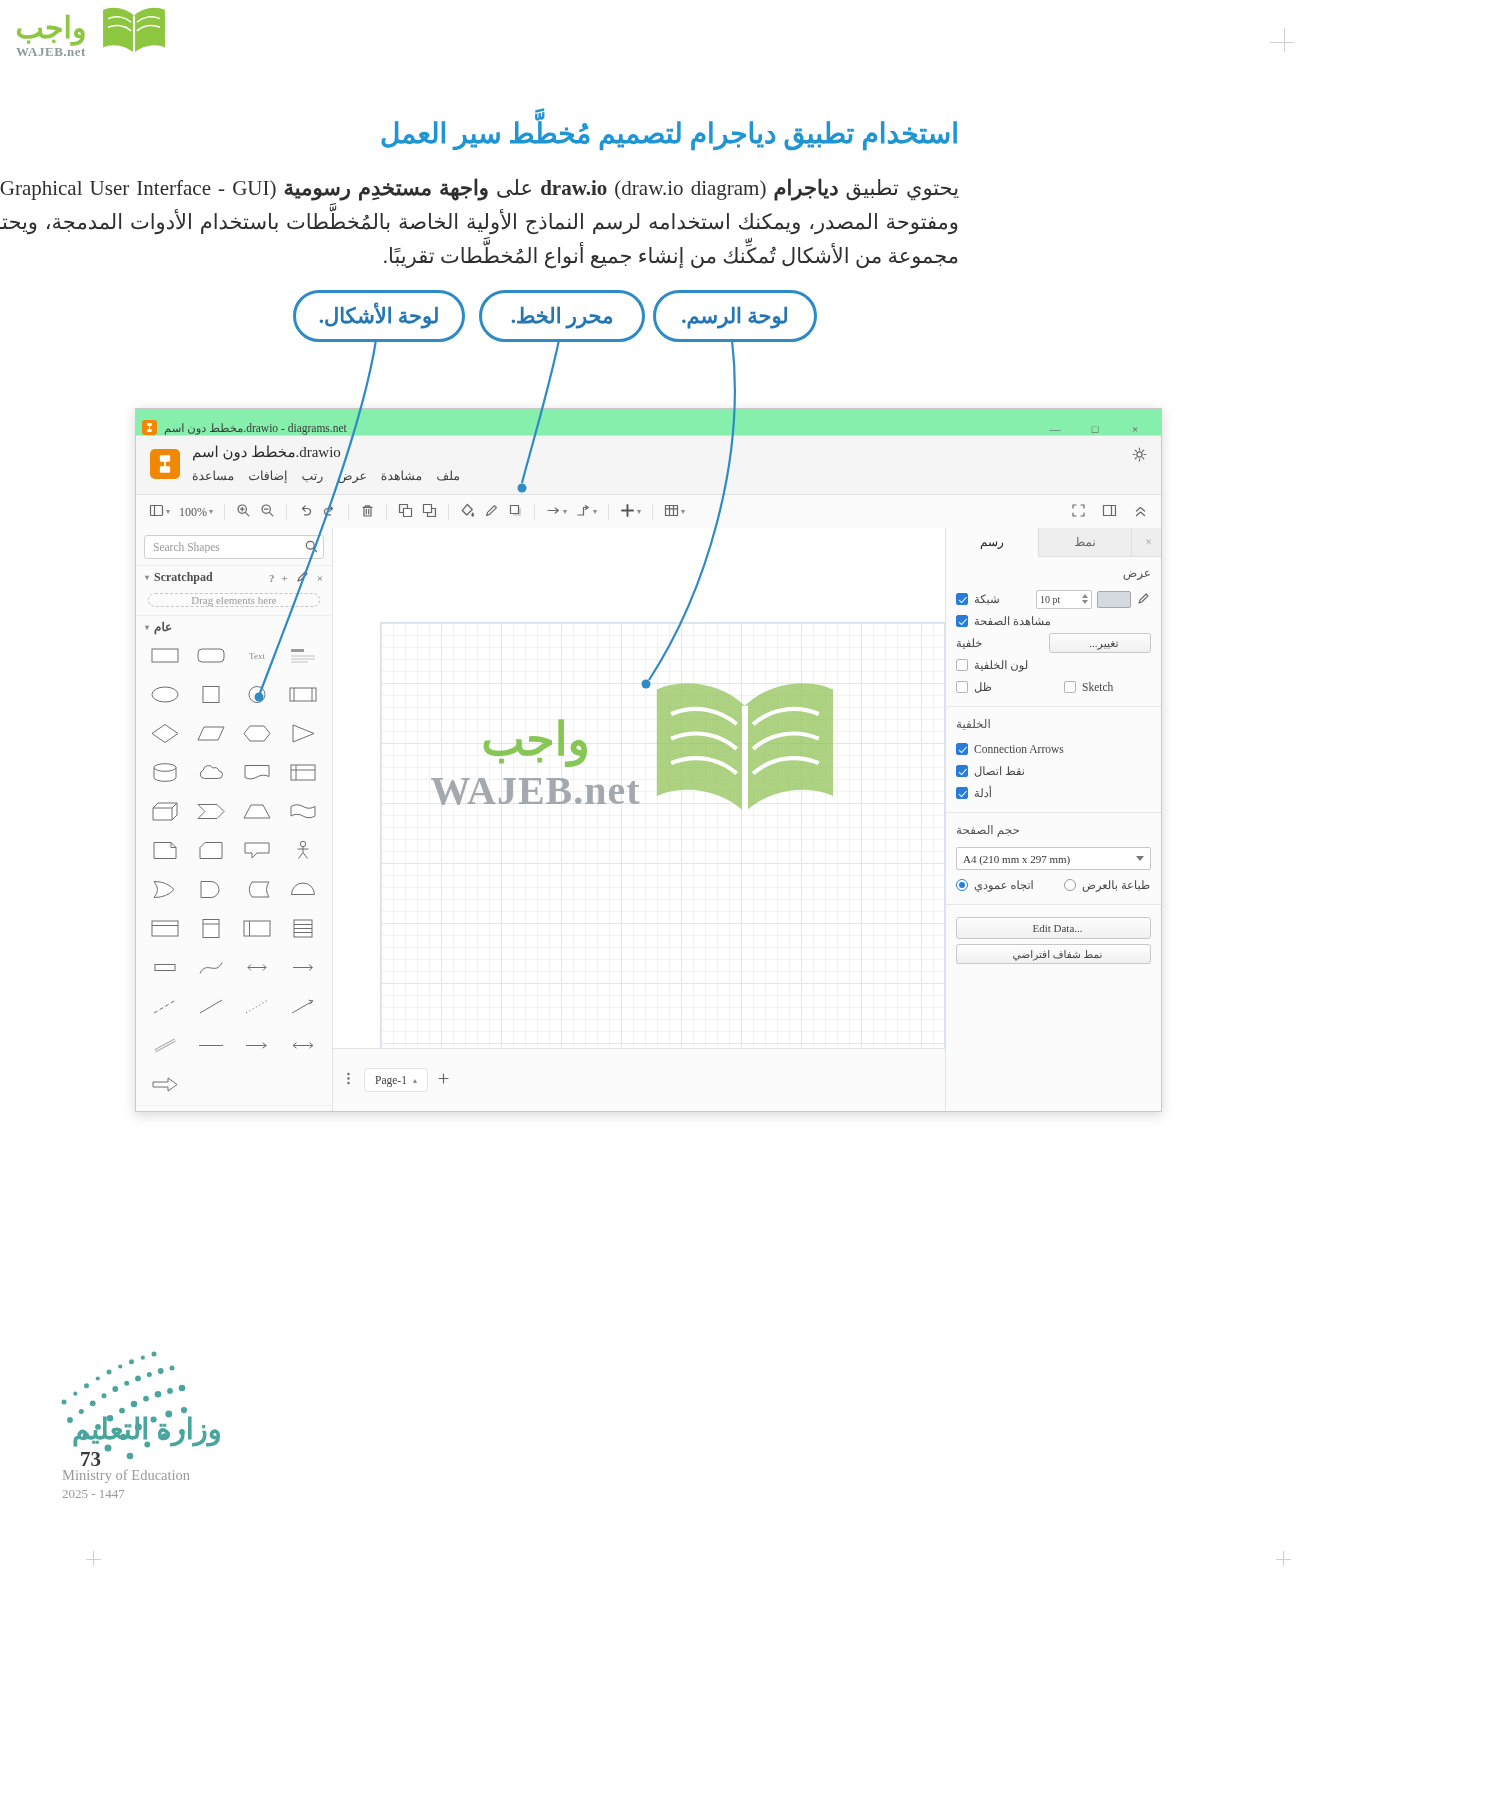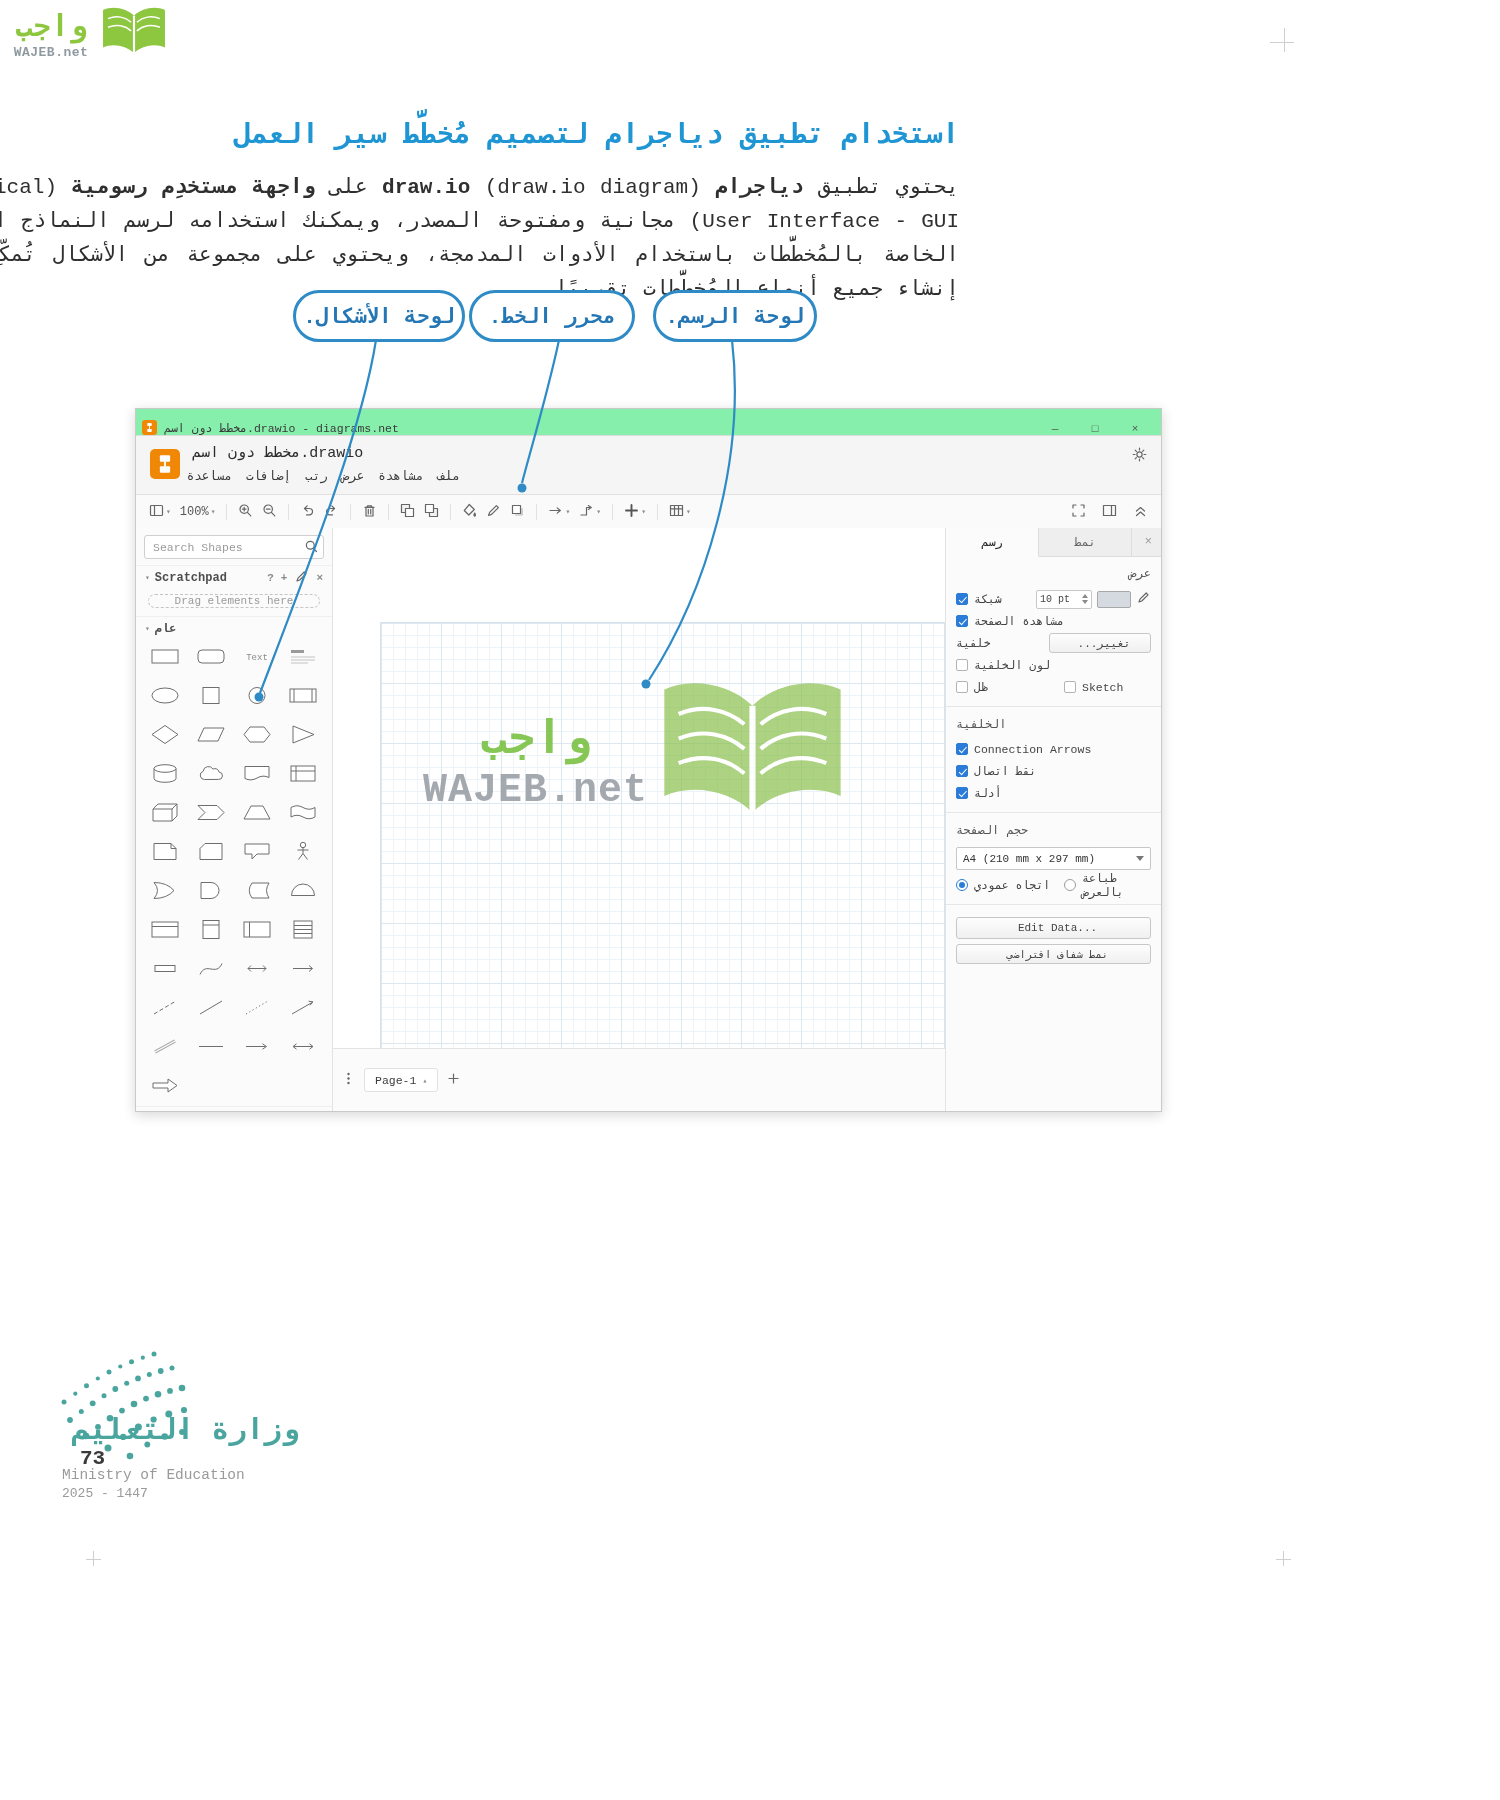--- a/index.html
+++ b/index.html
@@ -1,17 +1,17 @@
 <!DOCTYPE html>
 <html><head>
 <meta charset="utf-8">
 <style>
   html,body{margin:0;padding:0;background:#fff;}
   .page{position:relative;width:1296px;height:1800px;background:#ffffff;overflow:hidden;
-        font-family:Liberation Mono, monospace;color:#333;}
+        font-family:Liberation Serif, serif;color:#333;}
   .b{font-weight:bold;}
 
   
   .mark{position:absolute;background:#cfcfcf;}
 
   
   .brand{position:absolute;left:8px;top:4px;display:flex;align-items:center;gap:4px;}
   .brand-txt{width:86px;text-align:center;}
   .brand-ar{color:#8dc63f;font-size:30px;font-weight:bold;line-height:1.1;}
   .brand-net{color:#8f9aa0;font-size:13px;font-weight:bold;letter-spacing:.5px;}
@@ -19,21 +19,21 @@
   
   .heading{position:absolute;right:337px;top:98px;direction:rtl;font-size:28px;font-weight:bold;color:#1f95d4;}
   .para{position:absolute;right:337px;top:150px;width:1028px;direction:rtl;text-align:justify;text-align-last:right;
         font-size:21px;line-height:1.62;color:#2f2f2f;}
 
   
   .callout{position:absolute;top:290px;height:46px;border:3px solid #2e8bc5;border-radius:26px;background:#fff;
            color:#2476b4;font-weight:bold;font-size:21px;display:flex;align-items:center;justify-content:center;
            direction:rtl;z-index:60;}
   .co1{left:293px;width:166px;}
-  .co2{left:469px;width:160px;}
+  .co2{left:479px;width:160px;}
   .co3{left:653px;width:158px;}
   .connectors{position:absolute;left:0;top:0;z-index:50;pointer-events:none;}
 
   
   .win{position:absolute;left:135px;top:408px;width:1025px;height:702px;background:#fff;
        border:1px solid #c9c9c9;box-shadow:0 3px 12px rgba(0,0,0,.16);z-index:10;font-size:12px;color:#3d3d3d;}
   .titlebar{height:26px;background:#86efac;border-bottom:1px solid #dcdcdc;display:flex;align-items:flex-end;padding:0 6px;gap:7px;}
   .fav{width:15px;height:15px;background:#f08705;border-radius:3px;flex:0 0 auto;display:flex;align-items:center;justify-content:center;}
   .tb-title{font-size:11.5px;color:#3a3a3a;}
   .tb-controls{margin-left:auto;display:flex;}

